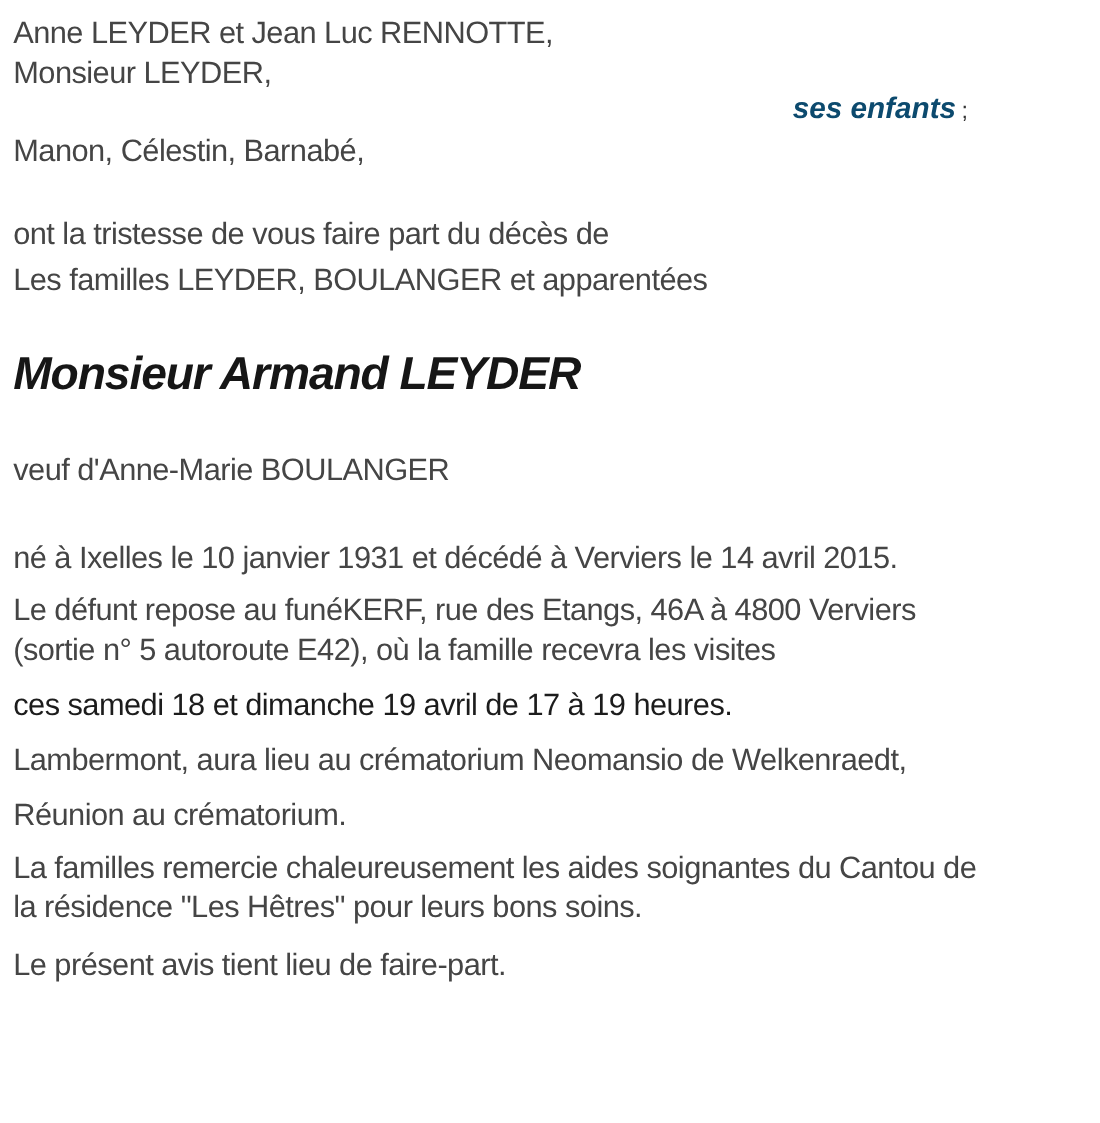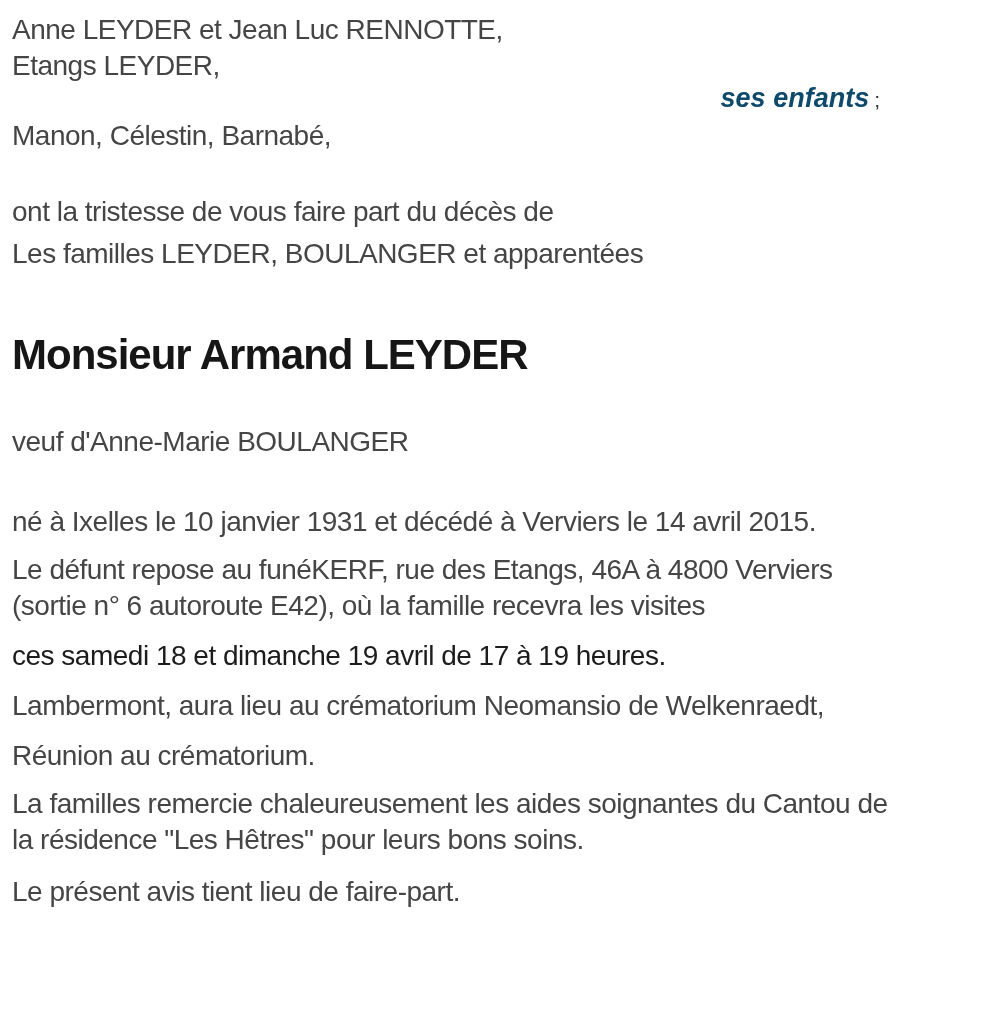--- a/index.html
+++ b/index.html
@@ -59,50 +59,50 @@
     letter-spacing:-1px;
     margin:0;
     color:#161616;
     white-space:nowrap;
   }
   .mt-2{margin-top:2px;}
   .mt-6{margin-top:6px;}
   .mt-12{margin-top:12px;}
   .mt-14{margin-top:14px;}
   .mt-16{margin-top:16px;}
-  .mt-38{margin-top:58px;}
+  .mt-38{margin-top:42px;font-style:italic;}
   .mt-40{margin-top:40px;}
   .mt-44{margin-top:44px;}
 </style>
 </head>
 <body>
 
 <div class="doc">
 
   <p class="l">Anne LEYDER et Jean Luc RENNOTTE,</p>
-  <p class="l">Etangs LEYDER,</p>
+  <p class="l">Monsieur LEYDER,</p>
 
   <p class="right-line"><span class="rlabel">ses enfants</span><span class="rsuffix">;</span></p>
 
   <p class="l mt-2">Manon, Célestin, Barnabé,</p>
 
 
   <p class="l mt-40">ont la tristesse de vous faire part du décès de</p>
 
   <p class="l mt-6">Les familles LEYDER, BOULANGER et apparentées</p>
 
   <h1 class="title mt-38">Monsieur Armand LEYDER</h1>
 
   <p class="l mt-44">veuf d'Anne-Marie BOULANGER</p>
 
   <p class="l mt-44">né à Ixelles le 10 janvier 1931 et décédé à Verviers le 14 avril 2015.</p>
 
   <div class="wrap2 mt-12">
     <p class="l">Le défunt repose au funéKERF, rue des Etangs, 46A à 4800 Verviers</p>
-    <p class="l">(sortie n° 6 autoroute E42), où la famille recevra les visites</p>
+    <p class="l">(sortie n° 5 autoroute E42), où la famille recevra les visites</p>
   </div>
 
   <p class="l strong mt-14">ces samedi 18 et dimanche 19 avril de 17 à 19 heures.</p>
 
   <div class="wrap2 mt-14">
     <p class="l">Lambermont, aura lieu au crématorium Neomansio de Welkenraedt,</p>
   </div>
 
 
   <p class="l mt-14">Réunion au crématorium.</p>

